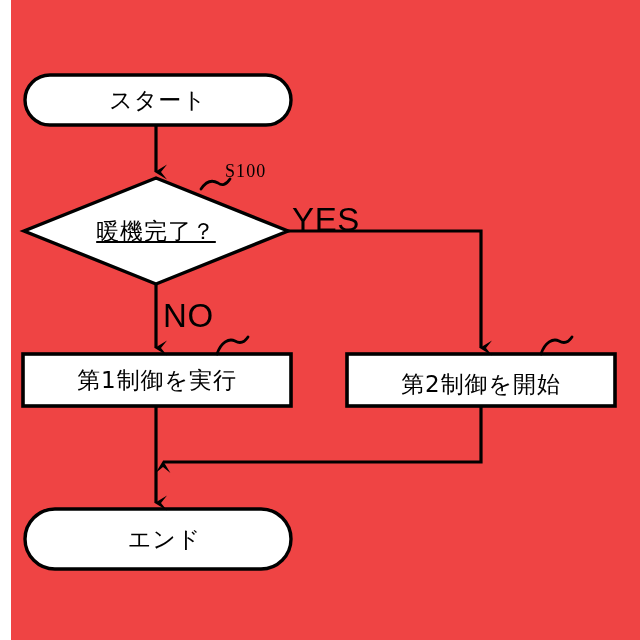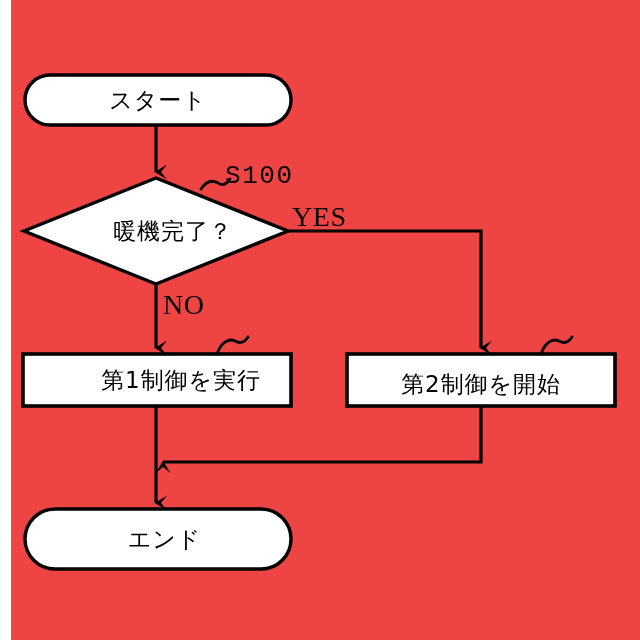--- a/index.html
+++ b/index.html
@@ -41,31 +41,31 @@
   }
   .process-label {
     font-size: 23px;
   }
   .decision-label {
     font-size: 23px;
   }
   .edge-label {
     position: absolute;
     color: #000000;
-    font-family: Liberation Serif, serif;
-    font-size: 28px;
+    font-family: Liberation Sans, sans-serif;
+    font-size: 33px;
     letter-spacing: 0.02em;
     white-space: nowrap;
     pointer-events: none;
   }
   .step-ref {
     position: absolute;
     color: #000000;
-    font-family: Liberation Mono, monospace;
-    font-size: 26px;
+    font-family: Liberation Serif, serif;
+    font-size: 18px;
     letter-spacing: 0.06em;
     white-space: nowrap;
     pointer-events: none;
   }
 </style>
 </head>
 <body>
 
 <div id="canvas">
 
@@ -102,29 +102,29 @@
 
     <path d="M 190 189 C 196 180, 202 180, 207 183 C 211 186, 215 185, 219 179" fill="none" stroke="#000000" stroke-width="2.8" stroke-linecap="round"></path>
 
     <path d="M 206 354 C 210 342, 218 338, 224 341 C 229 344, 233 343, 237 337" fill="none" stroke="#000000" stroke-width="2.8" stroke-linecap="round"></path>
 
     <path d="M 530 354 C 534 342, 542 338, 548 341 C 553 344, 557 343, 561 337" fill="none" stroke="#000000" stroke-width="2.8" stroke-linecap="round"></path>
   </svg>
 
   <div class="node-label terminal-label" style="left:14px; top:75px; width:266px; height:50px;">スタート</div>
 
-  <div class="node-label decision-label" style="left:62px; top:206px; width:200px; height:50px;">暖機完了？</div>
+  <div class="node-label decision-label" style="left:45px; top:206px; width:200px; height:50px;text-decoration:underline;">暖機完了？</div>
 
-  <div class="node-label process-label" style="left:12px; top:354px; width:268px; height:52px;padding-left:24px;">第1制御を実行</div>
+  <div class="node-label process-label" style="left:12px; top:354px; width:268px; height:52px;">第1制御を実行</div>
 
   <div class="node-label process-label" style="left:336px; top:354px; width:268px; height:60px;">第2制御を開始</div>
 
   <div class="node-label terminal-label" style="left:14px; top:509px; width:279px; height:60px;">エンド</div>
 
   <div class="edge-label" style="left:281px; top:201px;">YES</div>
 
-  <div class="edge-label" style="left:152px; top:289px;">NO</div>
+  <div class="edge-label" style="left:152px; top:297px;">NO</div>
 
   <div class="step-ref" style="left:214px; top:161px;">S100</div>
 
 
 
 </div>
 
 </body></html>

